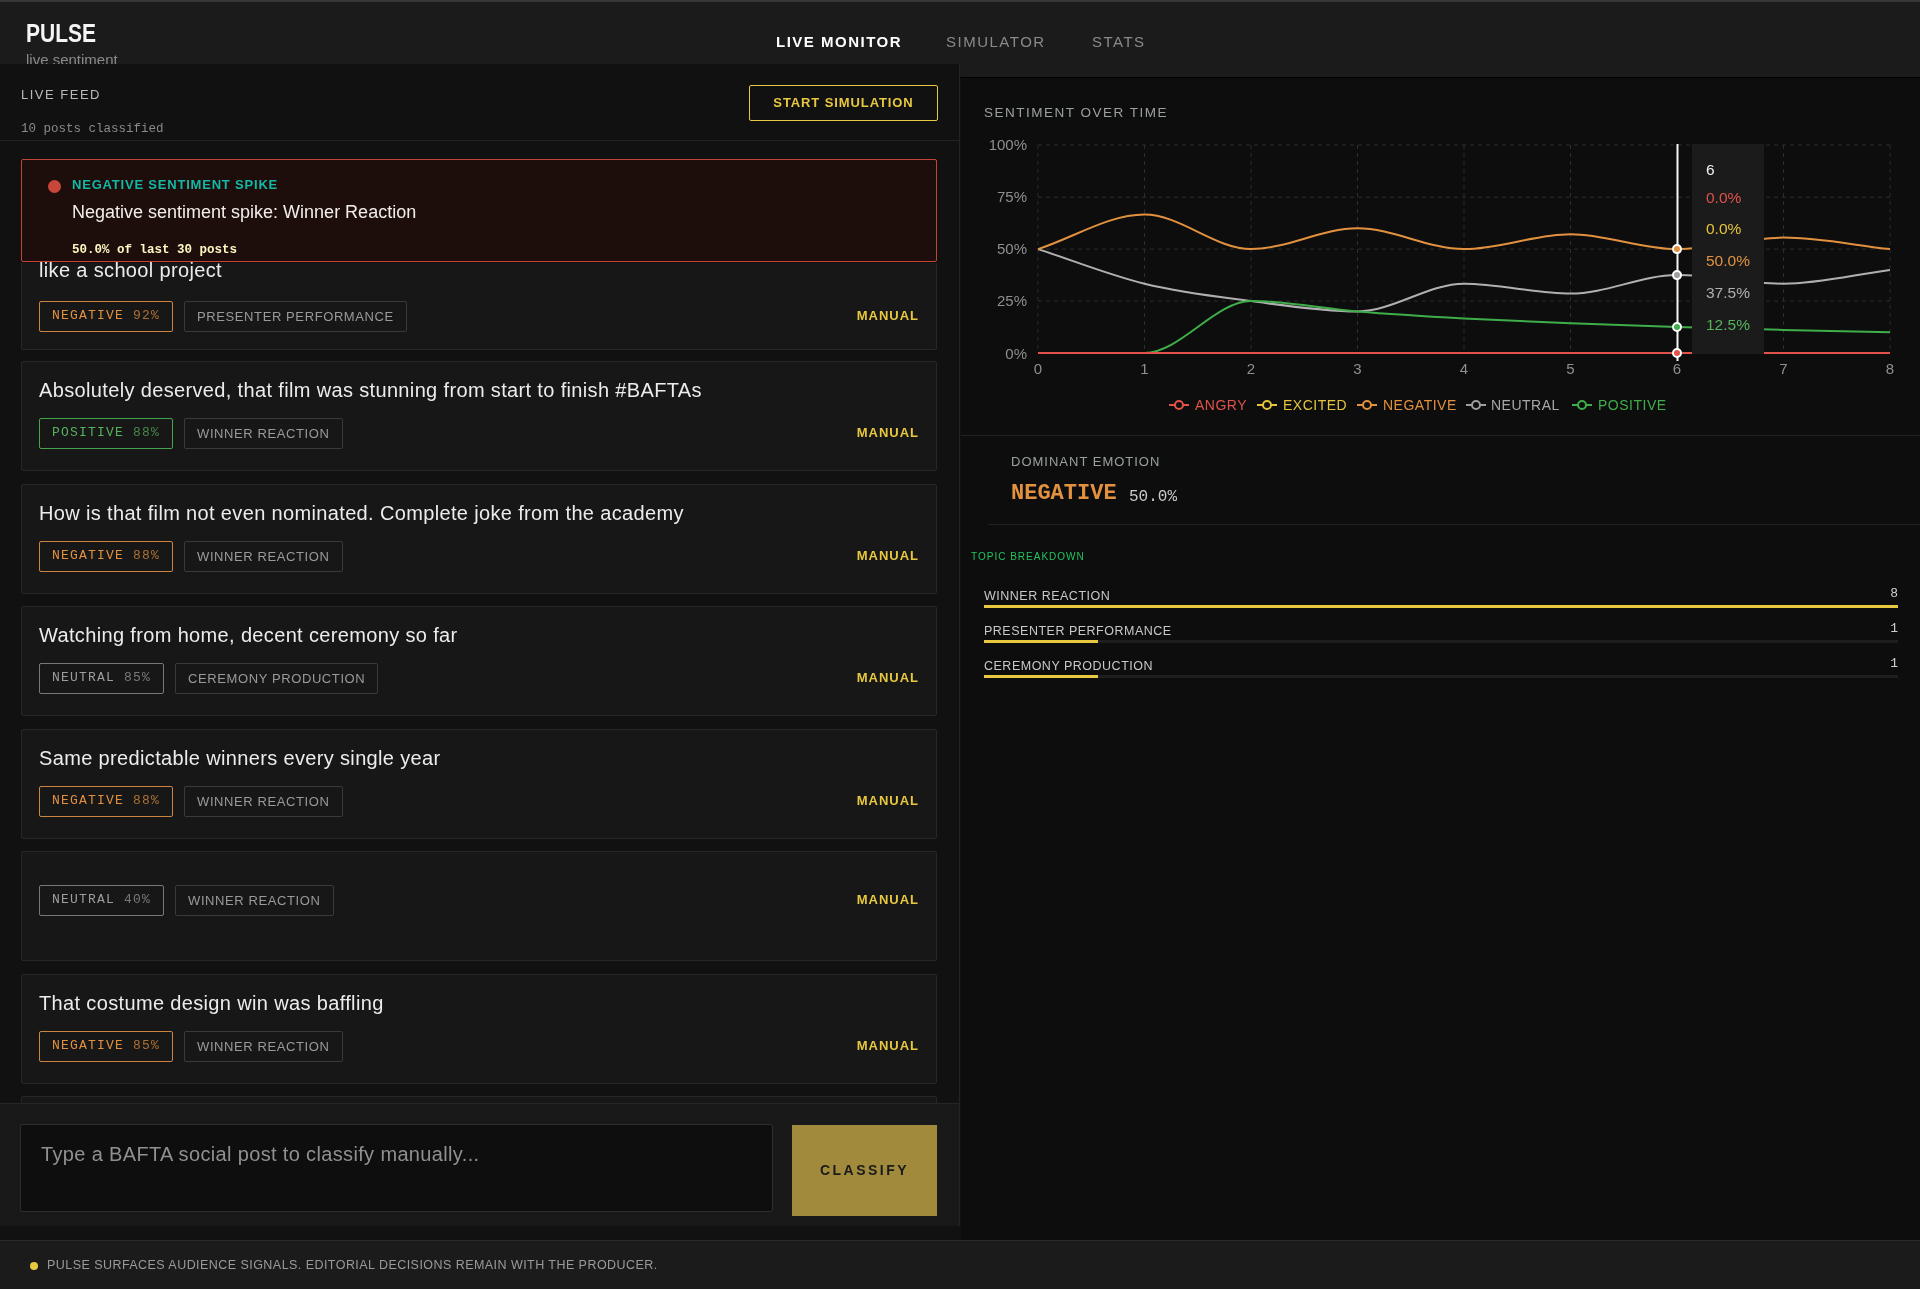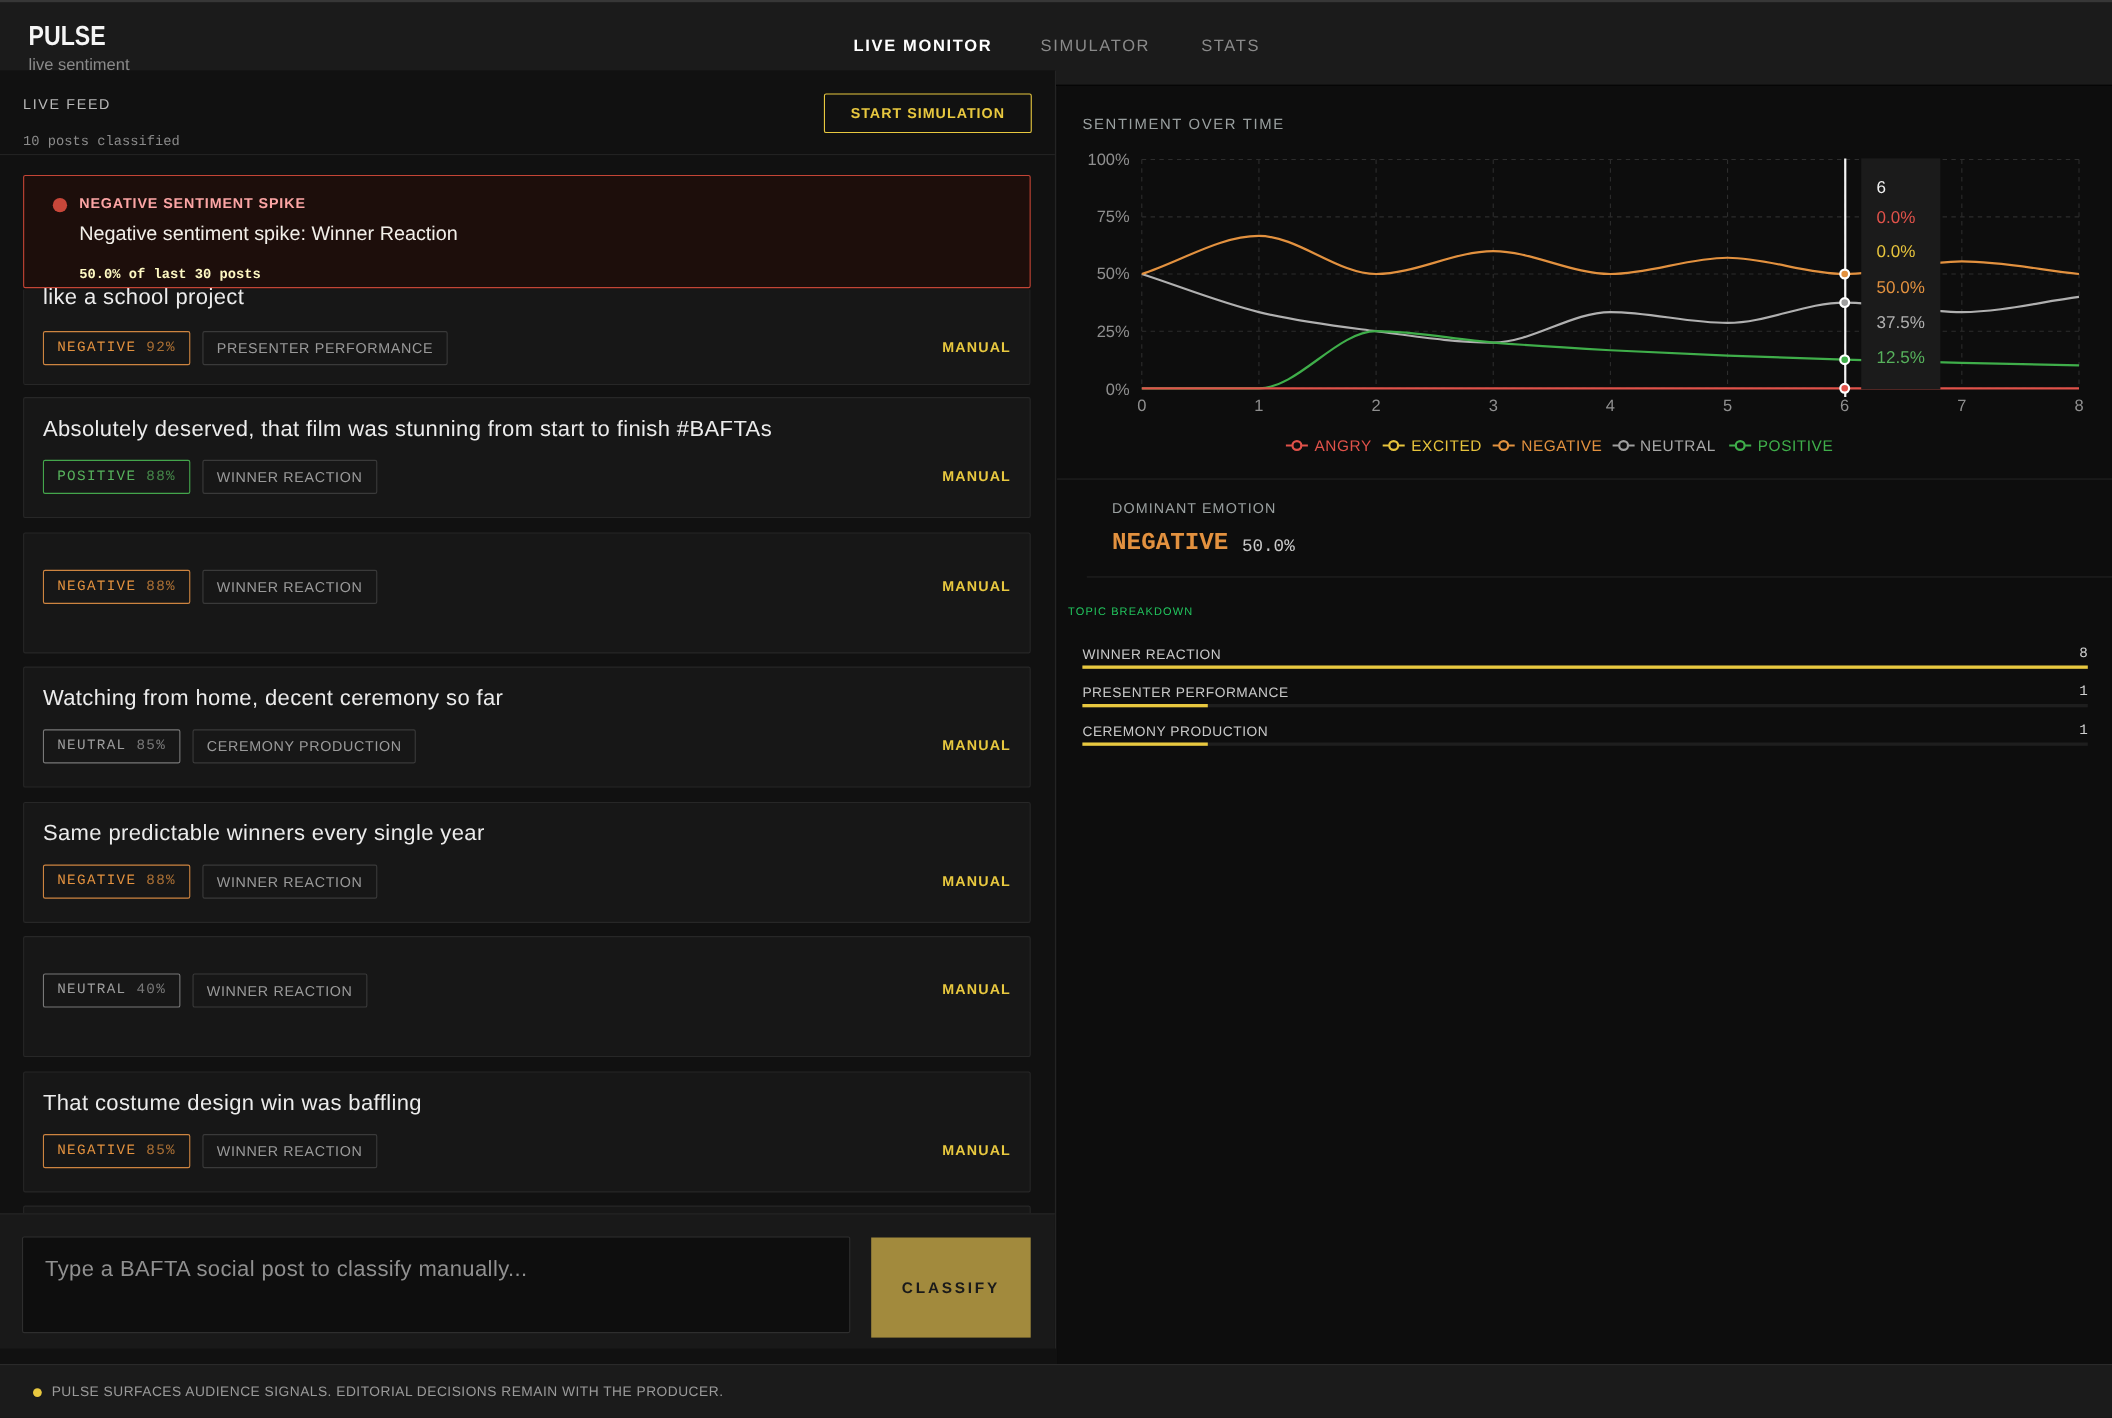--- a/index.html
+++ b/index.html
@@ -20,21 +20,21 @@
 #left { position:absolute; left:0; top:64px; width:960px; height:1162px; background:#111111; border-right:1px solid #242424; }
 #feedhead { position:absolute; left:0; top:0; width:100%; height:77px; border-bottom:1px solid #222; }
 #feedhead .t { position:absolute; left:21px; top:23px; font-size:13px; letter-spacing:1.5px; color:#b9b9b9; }
 #feedhead .s { position:absolute; left:21px; top:58px; font-size:12.5px; color:#8a8a8a; font-family:"Liberation Mono",monospace; }
 #startbtn { position:absolute; right:21px; top:21px; width:189px; height:36px; border:1px solid #e8c83f;
   color:#e8c83f; font-size:13px; font-weight:bold; letter-spacing:0.9px; text-align:center; line-height:34px; border-radius:2px; }
 #feed { position:absolute; left:0; top:78px; width:100%; height:961px; overflow:hidden; }
 #feed > div { position:absolute; left:21px; width:916px; }
 #alert { top:17px; height:103px; background:#1d0e0b; border:1px solid #c44536; border-radius:2px; padding:16px 50px; position:relative; }
 #alert .dot { position:absolute; left:26px; top:20px; width:13px; height:13px; border-radius:50%; background:#c8473a; }
-#alert .t { margin-left:0; margin-top:1px; font-size:13px; font-weight:bold; letter-spacing:0.8px; color:#fca5a5; }
+#alert .t { margin-left:0; margin-top:1px; font-size:13px; font-weight:bold; letter-spacing:0.8px; color:#14b8a6; }
 #alert .m { margin-top:10px; font-size:18px; color:#f2efe9; }
 #alert .p { margin-top:20px; font-size:12.5px; color:#fef9c3; font-family:"Liberation Mono",monospace;font-weight:bold; }
 .card { background:#171717; border:1px solid #272727; border-radius:2px; padding:17px 17px 0; height:110px; }
 .card .txt { font-size:20px; color:#ececec; letter-spacing:0.35px; }
 .tags { display:flex; align-items:center; margin-top:16px; position:relative; }
 .chip { height:31px; line-height:28px; padding:0 12px; border:1.5px solid; border-radius:2px;
   font-family:"Liberation Mono",monospace; font-size:13px; font-weight:normal; letter-spacing:1.2px; margin-right:11px; }
 .chip .pct { opacity:0.72; }
 .chip.neg { border-color:#cd8440; color:#e2913f; }
 .chip.pos { border-color:#44a64c; color:#57b25c; }
@@ -109,20 +109,21 @@
     </div>
     <div class="card" style="top:219px;">
       <div class="txt">Absolutely deserved, that film was stunning from start to finish #BAFTAs</div>
       <div class="tags">
           <span class="chip pos">POSITIVE <span class="pct">88%</span></span>
           <span class="topic">WINNER REACTION</span>
           <span class="manual">MANUAL</span>
         </div>
     </div>
     <div class="card" style="top:341.5px;">
+      <div class="txt">How is that film not even nominated. Complete joke from the academy</div>
       <div class="tags">
           <span class="chip neg">NEGATIVE <span class="pct">88%</span></span>
           <span class="topic">WINNER REACTION</span>
           <span class="manual">MANUAL</span>
         </div>
     </div>
     <div class="card" style="top:464px;">
       <div class="txt">Watching from home, decent ceremony so far</div>
       <div class="tags">
           <span class="chip neu">NEUTRAL <span class="pct">85%</span></span>

